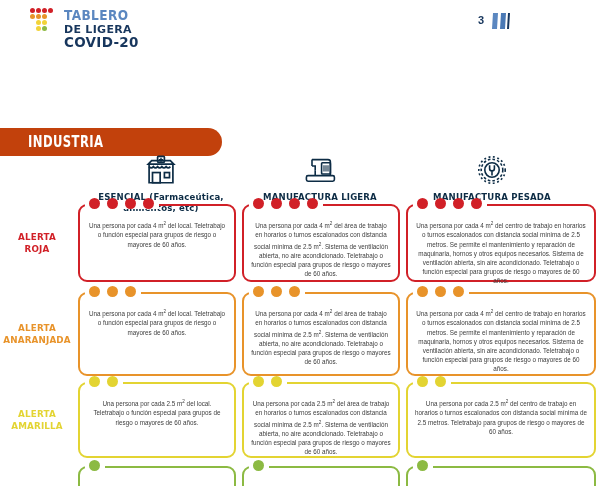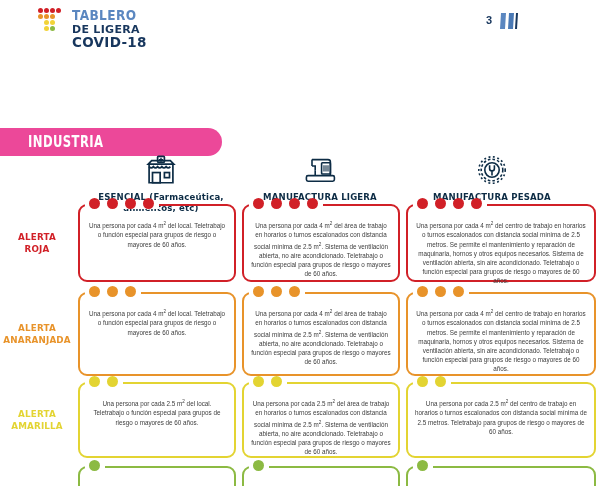--- a/index.html
+++ b/index.html
@@ -5,40 +5,40 @@
   html,body{margin:0;padding:0;}
   body{
     width:600px;height:486px;
     background:#ffffff;
     font-family:"Liberation Sans", sans-serif;
     overflow:hidden;
     position:relative;
   }
 
   
-  .header{position:absolute;top:0;left:12px;width:516px;height:52px;}
+  .header{position:absolute;top:0;left:4px;width:516px;height:52px;}
 
   .logo-wrap{position:absolute;left:26px;top:8px;display:flex;align-items:flex-start;}
   .logo-dots{position:relative;width:30px;height:30px;}
   .logo-dots i{position:absolute;width:5px;height:5px;border-radius:50%;display:block;}
   .logo-text{margin-left:4px;line-height:1;padding-top:1px;}
   .logo-l1{font-size:13.5px;font-weight:bold;color:#5b87c0;letter-spacing:.4px;
            font-family:"DejaVu Sans",sans-serif;font-stretch:condensed;}
   .logo-l2{font-size:11px;font-weight:bold;color:#17365d;letter-spacing:.3px;margin-top:1px;
            font-family:"DejaVu Sans",sans-serif;}
   .logo-l3{font-size:13.5px;font-weight:bold;color:#17365d;letter-spacing:.3px;margin-top:1px;
            font-family:"DejaVu Sans",sans-serif;}
 
   .page-num{position:absolute;right:36px;top:14px;font-size:11px;font-weight:bold;color:#17365d;}
   .corner-mark{position:absolute;right:8px;top:11px;width:22px;height:20px;}
 
   
   .banner{
     position:absolute;left:0;top:128px;width:222px;height:28px;
-    background:#ec4899;border-radius:0 16px 16px 0;
+    background:#c2410c;border-radius:0 16px 16px 0;
   }
   .banner-title{
     position:absolute;left:28px;top:5px;color:#ffffff;font-size:15px;font-weight:bold;
     letter-spacing:.5px;font-family:"DejaVu Sans",sans-serif;font-stretch:condensed;
     transform:scaleX(.86);transform-origin:left center;
   }
 
   
   .col-head{position:absolute;top:152px;text-align:center;color:#0d2c45;}
   .col-head .ico{height:36px;display:flex;align-items:center;justify-content:center;}
@@ -88,21 +88,21 @@
         <i style="left: 6px; top: 6px; background: rgb(232, 147, 42);"></i>
         <i style="left: 12px; top: 6px; background: rgb(232, 147, 42);"></i>
         <i style="left: 6px; top: 12px; background: rgb(242, 211, 56);"></i>
         <i style="left: 12px; top: 12px; background: rgb(242, 211, 56);"></i>
         <i style="left: 6px; top: 18px; background: rgb(242, 211, 56);"></i>
         <i style="left: 12px; top: 18px; background: rgb(140, 186, 67);"></i>
       </div>
     <div class="logo-text">
       <div class="logo-l1">TABLERO</div>
       <div class="logo-l2">DE LIGERA</div>
-      <div class="logo-l3">COVID-18</div>
+      <div class="logo-l3">COVID-20</div>
     </div>
   </div>
 
   <div class="page-num">3</div>
 
   <div class="corner-mark">
     <svg viewBox="0 0 22 20" width="22" height="20">
       <path d="M3 2 L8 2 L7 18 L2 18 Z" fill="#5b87c0"></path>
       <path d="M11 2 L16 2 L15 18 L10 18 Z" fill="#4a79b5"></path>
       <path d="M18 2 L20 2 L19 18 L17 18 Z" fill="#17365d"></path>

